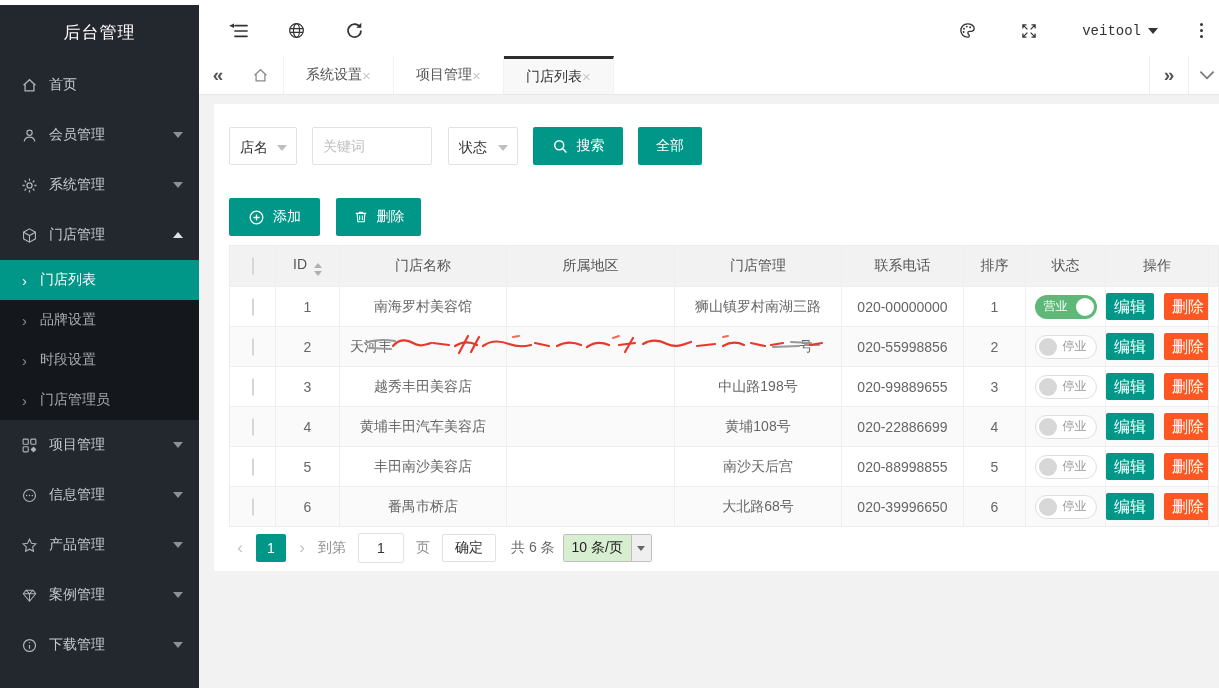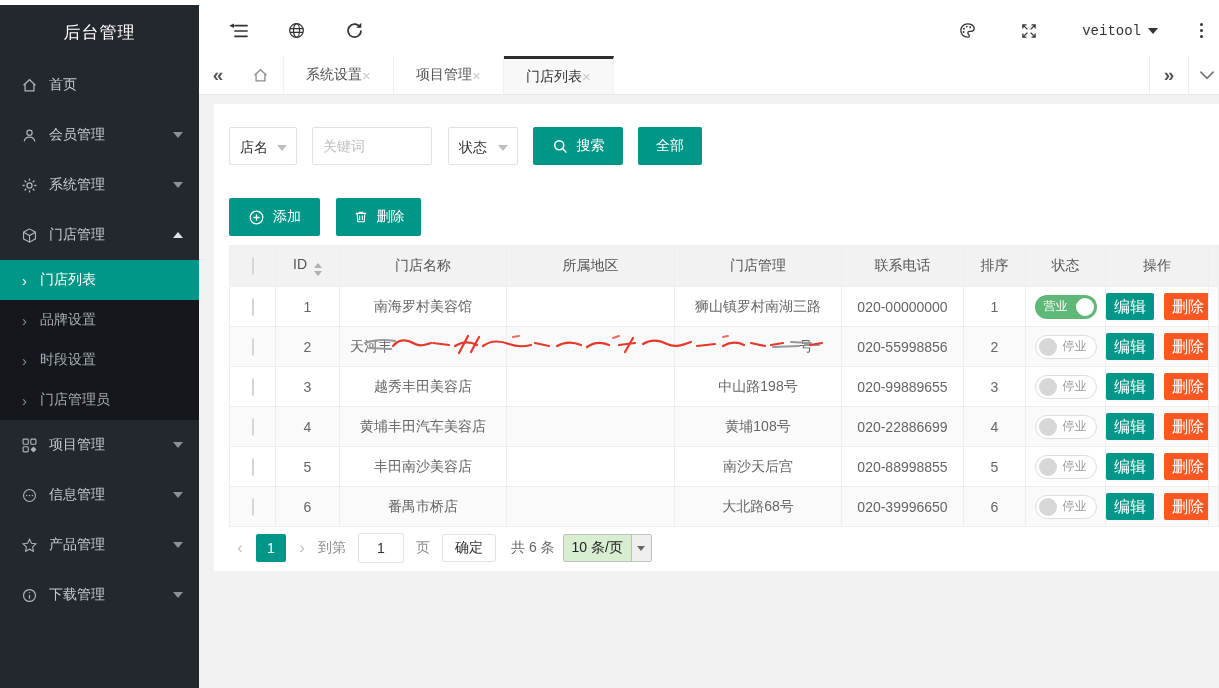--- a/index.html
+++ b/index.html
@@ -193,20 +193,30 @@
           <span class="si-label">信息管理</span>
           <i class="caret down"></i>
         </div>
         <div class="side-item">
           <span class="si-icon">
             <svg width="17" height="17" viewBox="0 0 20 20" fill="none" stroke="currentColor" stroke-width="1.3">
               <path d="M10 2.6l2.3 4.7 5.2.7-3.8 3.6.9 5.1-4.6-2.4-4.6 2.4.9-5.1L2.5 8l5.2-.7z"></path>
             </svg>
           </span>
           <span class="si-label">产品管理</span>
+          <i class="caret down"></i>
+        </div>
+        <div class="side-item">
+          <span class="si-icon">
+            <svg width="17" height="17" viewBox="0 0 20 20" fill="none" stroke="currentColor" stroke-width="1.2">
+              <path d="M5.8 3.8h8.4L17.3 8 10 16.8 2.7 8z"></path>
+              <path d="M2.7 8h14.6M5.8 3.8 10 8l4.2-4.2M10 8v8.8"></path>
+            </svg>
+          </span>
+          <span class="si-label">案例管理</span>
           <i class="caret down"></i>
         </div>
         <div class="side-item">
           <span class="si-icon">
             <svg width="17" height="17" viewBox="0 0 20 20" fill="none" stroke="currentColor" stroke-width="1.4">
               <circle cx="10" cy="10" r="7"></circle>
               <path d="M10 6.3v1.1M10 9.3v4.5"></path>
             </svg>
           </span>
           <span class="si-label">下载管理</span>

